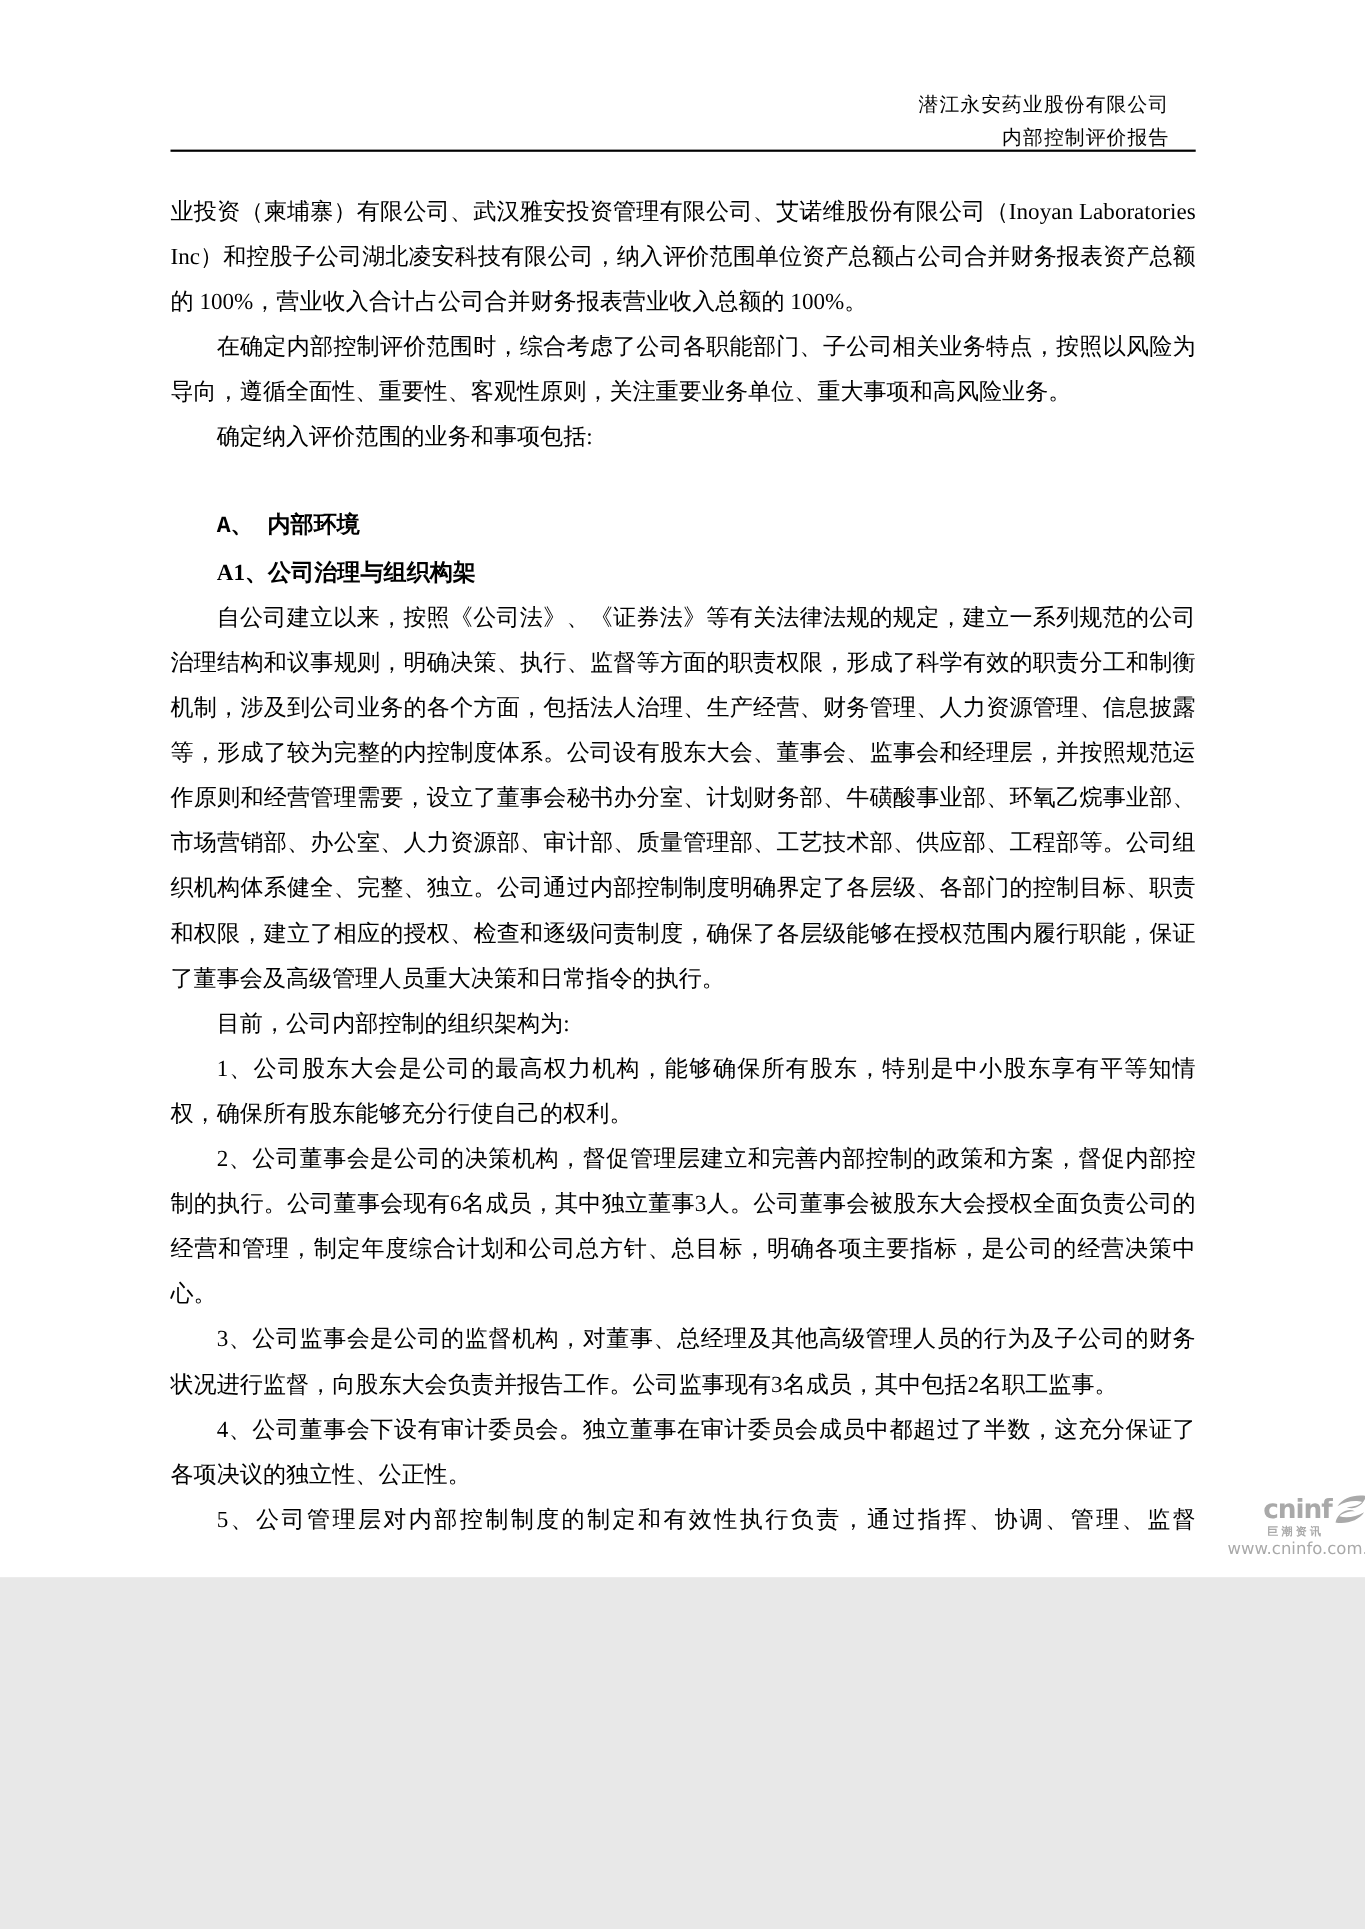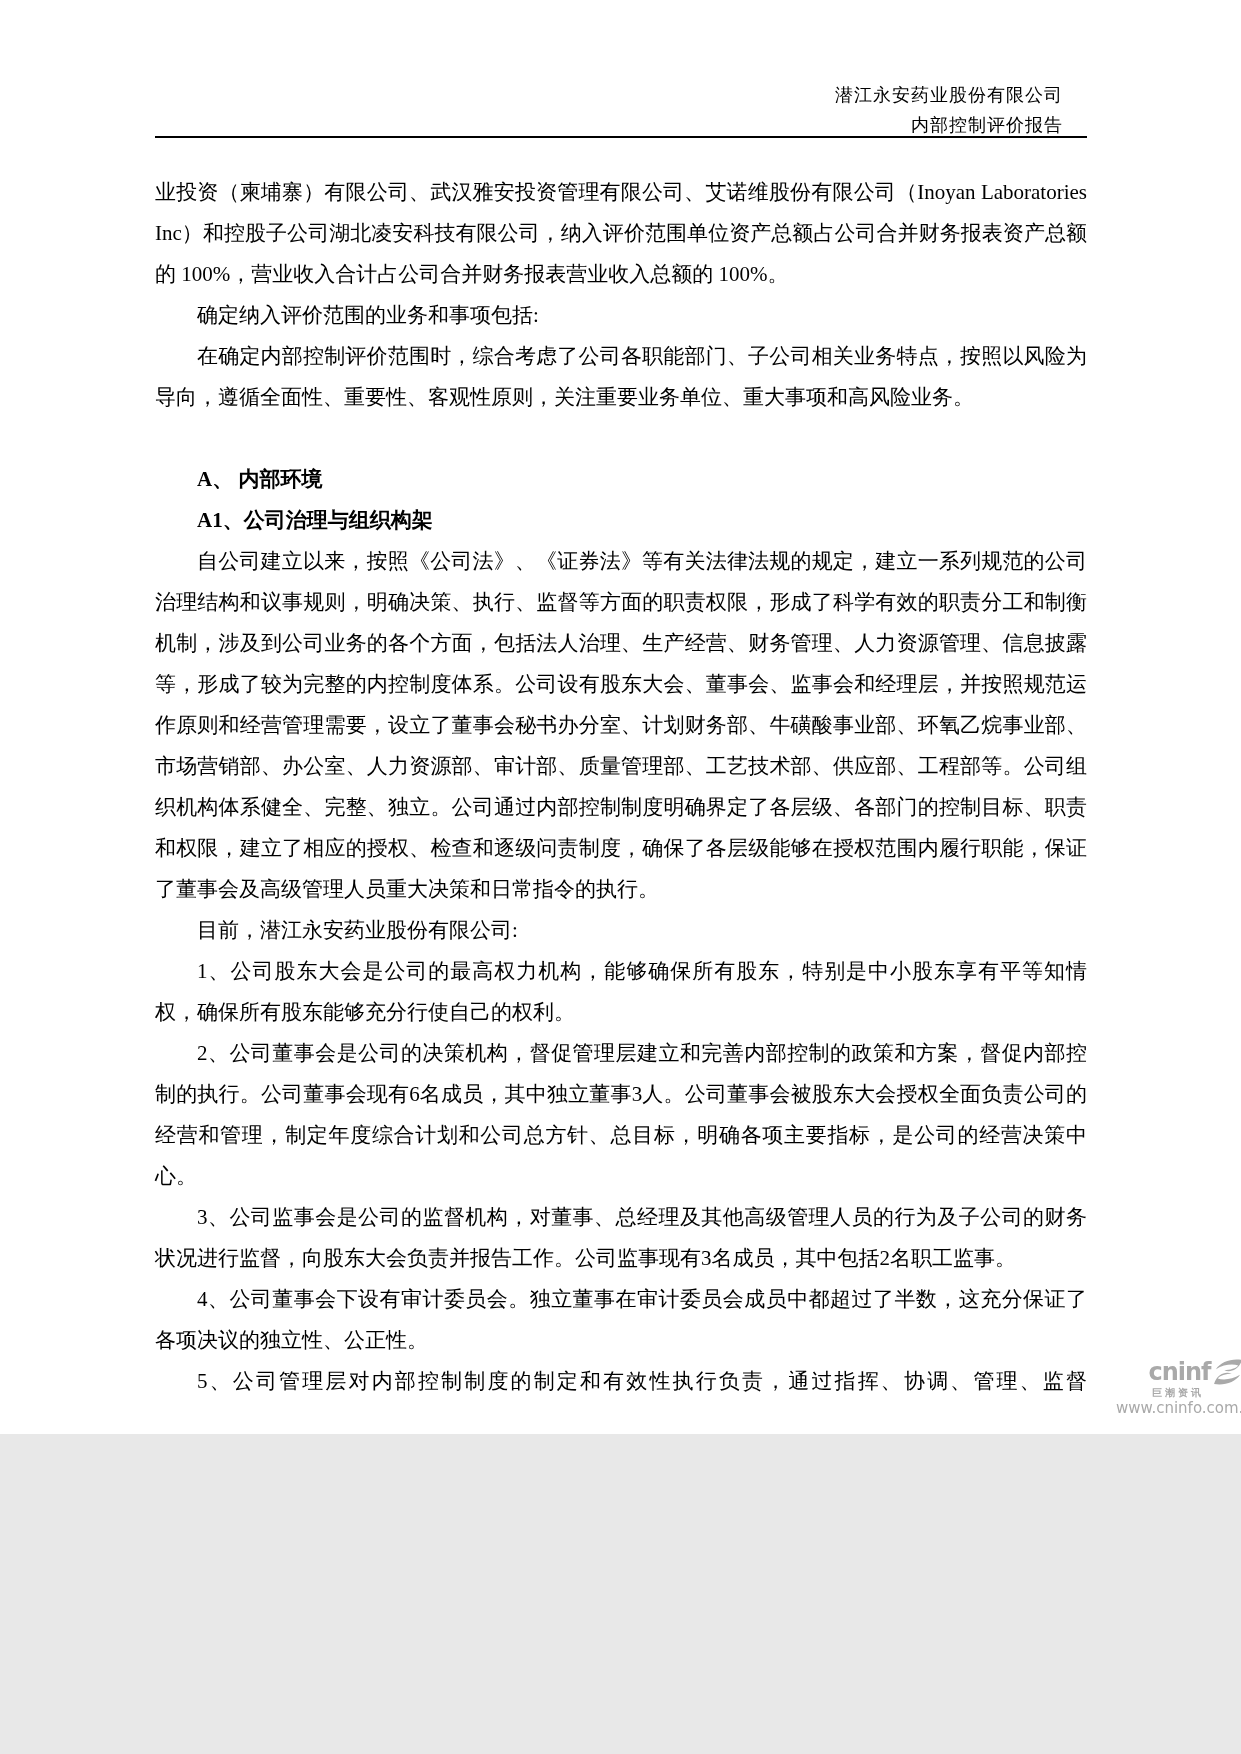--- a/index.html
+++ b/index.html
@@ -36,21 +36,21 @@
     top: 172px;
     left: 155px;
     width: 932px;
     font-size: 21px;
     line-height: 41px;
     text-align: justify;
   }
   .doc-body p { margin: 0; text-indent: 2em; }
   .doc-body p.no-indent { text-indent: 0; }
   .heading { font-weight: bold; text-indent: 2em; margin: 0; }
-  .gap-above { margin-top: 41px !important; }
+  .gap-above { margin-top: 41px !important; font-family: Liberation Mono, monospace; }
   .force-justify { text-align-last: justify; }
   .doc-footer {
     position: absolute;
     top: 1594px;
     left: 0;
     width: 100%;
     text-align: left;
     font-size: 19px;
     letter-spacing: 2px;
   }
@@ -96,28 +96,28 @@
 
   <div class="doc-header">
     <div>潜江永安药业股份有限公司</div>
     <div>内部控制评价报告</div>
   </div>
 
   <div class="header-rule"></div>
 
   <div class="doc-body">
     <p class="no-indent">业投资（柬埔寨）有限公司、武汉雅安投资管理有限公司、艾诺维股份有限公司（Inoyan Laboratories Inc）和控股子公司湖北凌安科技有限公司，纳入评价范围单位资产总额占公司合并财务报表资产总额的 100%，营业收入合计占公司合并财务报表营业收入总额的 100%。</p>
+    <p>在确定内部控制评价范围时，综合考虑了公司各职能部门、子公司相关业务特点，按照以风险为导向，遵循全面性、重要性、客观性原则，关注重要业务单位、重大事项和高风险业务。</p>
     <p>确定纳入评价范围的业务和事项包括:</p>
-    <p>在确定内部控制评价范围时，综合考虑了公司各职能部门、子公司相关业务特点，按照以风险为导向，遵循全面性、重要性、客观性原则，关注重要业务单位、重大事项和高风险业务。</p>
 
     <p class="heading gap-above">A、 内部环境</p>
     <p class="heading">A1、公司治理与组织构架</p>
 
     <p>自公司建立以来，按照《公司法》、《证券法》等有关法律法规的规定，建立一系列规范的公司治理结构和议事规则，明确决策、执行、监督等方面的职责权限，形成了科学有效的职责分工和制衡机制，涉及到公司业务的各个方面，包括法人治理、生产经营、财务管理、人力资源管理、信息披露等，形成了较为完整的内控制度体系。公司设有股东大会、董事会、监事会和经理层，并按照规范运作原则和经营管理需要，设立了董事会秘书办分室、计划财务部、牛磺酸事业部、环氧乙烷事业部、市场营销部、办公室、人力资源部、审计部、质量管理部、工艺技术部、供应部、工程部等。公司组织机构体系健全、完整、独立。公司通过内部控制制度明确界定了各层级、各部门的控制目标、职责和权限，建立了相应的授权、检查和逐级问责制度，确保了各层级能够在授权范围内履行职能，保证了董事会及高级管理人员重大决策和日常指令的执行。</p>
-    <p>目前，潜江永安药业股份有限公司:</p>
+    <p>目前，公司内部控制的组织架构为:</p>
     <p>1、公司股东大会是公司的最高权力机构，能够确保所有股东，特别是中小股东享有平等知情权，确保所有股东能够充分行使自己的权利。</p>
     <p>2、公司董事会是公司的决策机构，督促管理层建立和完善内部控制的政策和方案，督促内部控制的执行。公司董事会现有6名成员，其中独立董事3人。公司董事会被股东大会授权全面负责公司的经营和管理，制定年度综合计划和公司总方针、总目标，明确各项主要指标，是公司的经营决策中心。</p>
     <p>3、公司监事会是公司的监督机构，对董事、总经理及其他高级管理人员的行为及子公司的财务状况进行监督，向股东大会负责并报告工作。公司监事现有3名成员，其中包括2名职工监事。</p>
     <p>4、公司董事会下设有审计委员会。独立董事在审计委员会成员中都超过了半数，这充分保证了各项决议的独立性、公正性。</p>
     <p class="force-justify">5、公司管理层对内部控制制度的制定和有效性执行负责，通过指挥、协调、管理、监督</p>
   </div>
 
   <div class="doc-footer">评价报告 第 2 页</div>
 
   <div class="cninfo-logo" style="color:#a9a9a9;">

